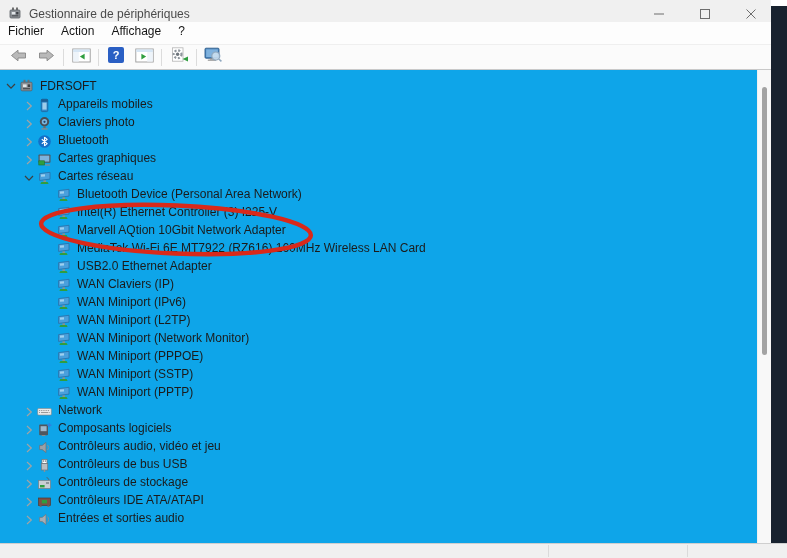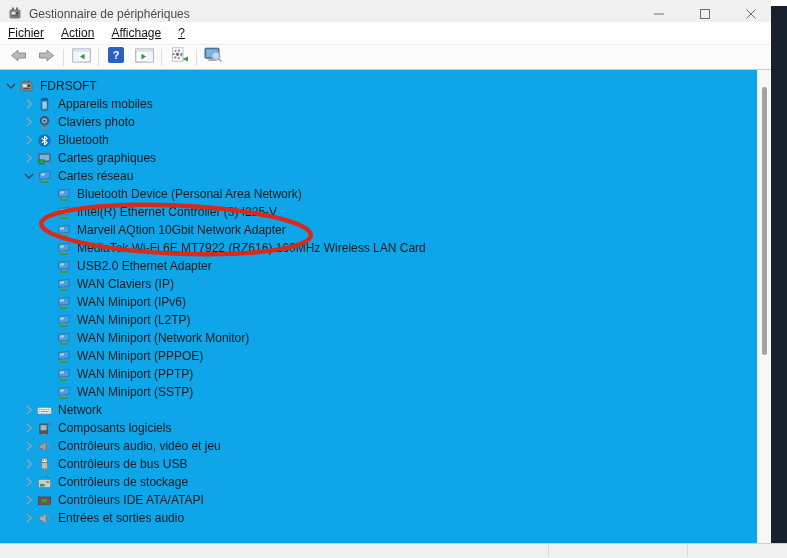--- a/index.html
+++ b/index.html
@@ -10,34 +10,34 @@
   }
   
   .titlebar{position:absolute;top:0;left:0;width:771px;height:28px;background:#f0f0f0;
     display:flex;align-items:center;box-sizing:border-box;border-bottom:1px solid #e6e6e6;}
   .title-icon{margin-left:8px;display:flex;align-items:center;}
   .title-text{margin-left:7px;font-size:12px;color:#4a4a4a;white-space:nowrap;}
   .win-controls{margin-left:auto;margin-right:12px;display:flex;gap:30px;align-items:center;}
   .win-btn{width:16px;height:16px;display:flex;align-items:center;justify-content:center;}
   
   .menubar{position:absolute;top:22px;left:0;width:771px;height:23px;background:#fdfdfd;
-    display:flex;align-items:center;padding-left:8px;box-sizing:border-box;border-bottom:1px solid #efefef;text-decoration:underline;}
+    display:flex;padding-left:8px;box-sizing:border-box;border-bottom:1px solid #efefef;}
   .menu-item{font-size:12px;color:#151515;padding:2px 8px 3px 0;margin-right:9px;cursor:default;}
   
   .toolbar{position:absolute;top:45px;left:0;width:771px;height:25px;background:#fbfbfb;
     display:flex;align-items:center;padding-left:4px;box-sizing:border-box;border-bottom:1px solid #c9c9c9;}
   .tb-btn{height:21px;min-width:24px;display:flex;align-items:center;justify-content:center;padding:0 2px;}
   .tb-sep{width:1px;height:17px;background:#dcdcdc;margin:0 3px;}
   
   .tree{position:absolute;top:70px;left:0;width:757px;height:473px;background:#0ea5e9;
     overflow:hidden;padding-top:7px;box-sizing:border-box;}
   .row{height:18px;display:flex;align-items:center;font-size:12px;color:#1b1b1b;
     white-space:nowrap;cursor:default;}
   .row.l0{padding-left:2px;}
-  .row.l1{padding-left:20px;}
+  .row.l1{padding-left:20px;align-items:flex-end;}
   .row.l2{padding-left:56px;}
   .chev{width:17px;height:14px;flex:0 0 17px;display:flex;align-items:center;justify-content:center;}
   .node-icon{width:15px;height:15px;flex:0 0 15px;margin-right:6px;display:flex;align-items:center;justify-content:center;}
   .row .label{line-height:18px;}
   
   .vscroll{position:absolute;top:70px;left:757px;width:14px;height:473px;background:#f8f8f8;border-left:1px solid #f0f0f0;box-sizing:border-box;}
   .vthumb{position:absolute;top:17px;left:4px;width:5px;height:268px;background:#a3a3a3;border-radius:2.5px;}
   
   .navy-edge{position:absolute;top:6px;left:771px;width:16px;height:537px;background:#18222f;}
   .bottom-strip{position:absolute;top:543px;left:0;width:787px;height:15px;background:#f0f0f0;
@@ -355,32 +355,32 @@
       </div>
       <div class="row l2">
         <span class="node-icon">
           <svg width="15" height="15" viewBox="0 0 15 15">
             <path d="M2.6 3.6 L13 2.3 L13 9.1 L2.6 10.4 Z" fill="#4aa0dc" stroke="#2a6ea6" stroke-width="0.8"></path>
             <path d="M4 4.6 L8 4.2 L8 6.4 L4 6.8 Z" fill="#9fd0ef"></path>
             <rect x="6.4" y="10.4" width="2.6" height="1.6" fill="#8f8f8f"></rect>
             <path d="M4.4 12 h6.2 l1 1.9 h-8.2 Z" fill="#2f9e3f"></path>
           </svg>
         </span>
+        <span class="label">WAN Miniport (SSTP)</span>
+      </div>
+      <div class="row l2">
+        <span class="node-icon">
+          <svg width="15" height="15" viewBox="0 0 15 15">
+            <path d="M2.6 3.6 L13 2.3 L13 9.1 L2.6 10.4 Z" fill="#4aa0dc" stroke="#2a6ea6" stroke-width="0.8"></path>
+            <path d="M4 4.6 L8 4.2 L8 6.4 L4 6.8 Z" fill="#9fd0ef"></path>
+            <rect x="6.4" y="10.4" width="2.6" height="1.6" fill="#8f8f8f"></rect>
+            <path d="M4.4 12 h6.2 l1 1.9 h-8.2 Z" fill="#2f9e3f"></path>
+          </svg>
+        </span>
         <span class="label">WAN Miniport (PPTP)</span>
-      </div>
-      <div class="row l2">
-        <span class="node-icon">
-          <svg width="15" height="15" viewBox="0 0 15 15">
-            <path d="M2.6 3.6 L13 2.3 L13 9.1 L2.6 10.4 Z" fill="#4aa0dc" stroke="#2a6ea6" stroke-width="0.8"></path>
-            <path d="M4 4.6 L8 4.2 L8 6.4 L4 6.8 Z" fill="#9fd0ef"></path>
-            <rect x="6.4" y="10.4" width="2.6" height="1.6" fill="#8f8f8f"></rect>
-            <path d="M4.4 12 h6.2 l1 1.9 h-8.2 Z" fill="#2f9e3f"></path>
-          </svg>
-        </span>
-        <span class="label">WAN Miniport (SSTP)</span>
       </div>
       <div class="row l1">
         <span class="chev">
           <svg width="12" height="12" viewBox="0 0 12 12">
             <path d="M4 2 L8.3 6 L4 10" stroke="#a3a3a3" stroke-width="1.2" fill="none"></path>
           </svg>
         </span>
         <span class="node-icon">
           <svg width="15" height="15" viewBox="0 0 15 15">
             <rect x="0.7" y="4.6" width="13.6" height="6.4" rx="0.8" fill="#f0f0f0" stroke="#8a8a8a" stroke-width="0.7"></rect>

